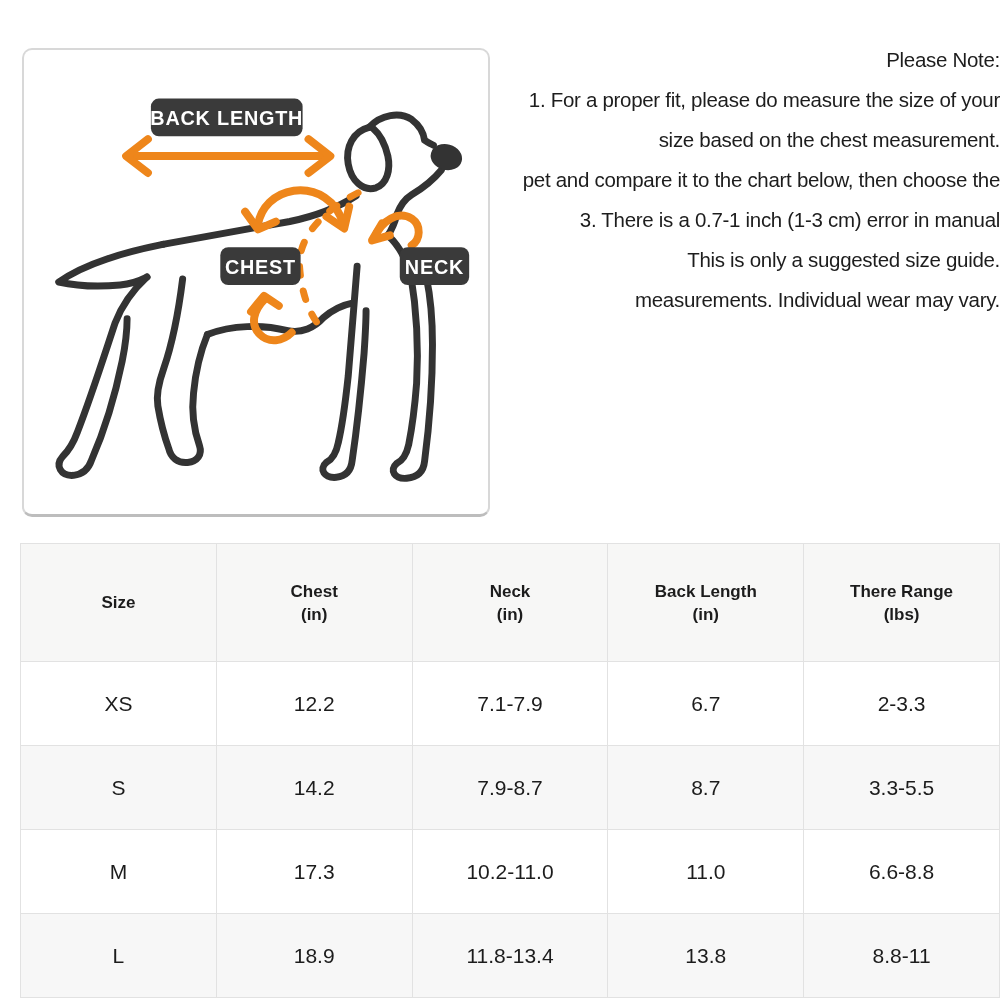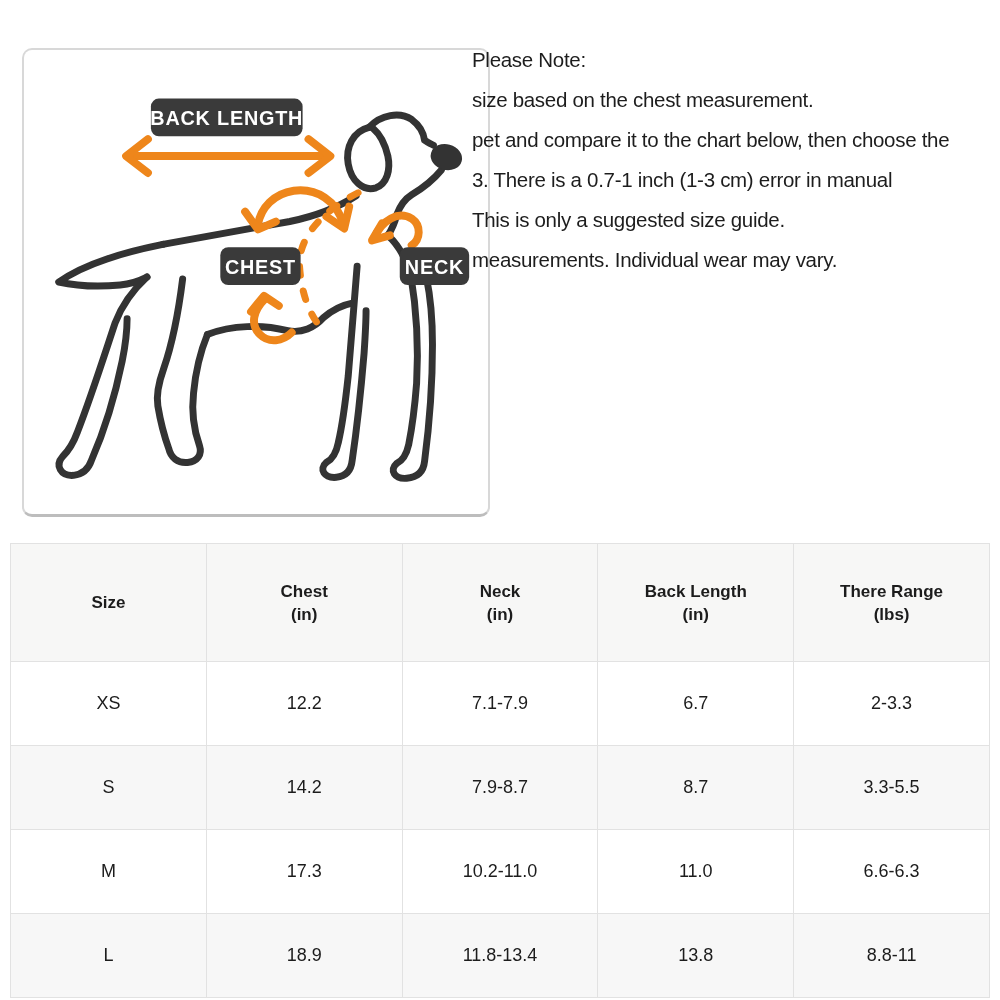--- a/index.html
+++ b/index.html
@@ -12,37 +12,37 @@
     position:absolute;left:22px;top:48px;width:464px;height:464px;
     background:#ffffff;border:2px solid #d8d8d8;border-bottom:3px solid #bdbdbd;
     border-radius:10px;box-sizing:content-box;
   }
   .diagram-box svg{display:block;width:464px;height:464px;}
   .diag-label-text{
     font-family:"Liberation Sans",sans-serif;font-weight:bold;font-size:20px;
     fill:#ffffff;letter-spacing:0.8px;
   }
   
-  .note{position:absolute;left:472px;top:40px;width:500px;}
+  .note{position:absolute;left:500px;top:40px;width:500px;text-align:right;}
   .note-line{
     font-size:20.5px;letter-spacing:-0.3px;line-height:40px;
     color:#1d1d1d;white-space:nowrap;
   }
   
   .size-table{
-    position:absolute;left:10px;top:543px;width:980px;
+    position:absolute;left:20px;top:543px;width:980px;
     border-collapse:collapse;table-layout:fixed;
   }
   .size-table th,.size-table td{
     border:1px solid #e2e2e2;text-align:center;vertical-align:middle;color:#1c1c1c;
   }
   .size-table thead th{
     height:115px;background:#f7f7f6;font-size:17px;font-weight:bold;line-height:23px;
   }
-  .size-table tbody td{height:81px;font-size:18px;font-weight:normal;background:#ffffff;}
+  .size-table tbody td{height:81px;font-size:21px;font-weight:normal;background:#ffffff;}
   .size-table tbody tr:nth-child(even) td{background:#f7f7f7;}
 </style>
 </head>
 <body>
 
 <div class="diagram-box">
   <svg viewBox="0 0 468 468">
 
     <g stroke="#333333" stroke-width="7" fill="none" stroke-linecap="round" stroke-linejoin="round">
 
@@ -99,20 +99,21 @@
       <rect x="198" y="199" width="81" height="38" rx="8" fill="#3A3A3A"></rect>
       <text x="238.5" y="226" text-anchor="middle" class="diag-label-text">CHEST</text>
       <rect x="379" y="199" width="70" height="38" rx="8" fill="#3A3A3A"></rect>
       <text x="414" y="226" text-anchor="middle" class="diag-label-text">NECK</text>
     </g>
   </svg>
 </div>
 
 <div class="note">
   <div class="note-line">Please Note:</div>
+  <div class="note-line">1. For a proper fit, please do measure the size of your</div>
   <div class="note-line">size based on the chest measurement.</div>
   <div class="note-line">pet and compare it to the chart below, then choose the</div>
   <div class="note-line">3. There is a 0.7-1 inch (1-3 cm) error in manual</div>
   <div class="note-line">This is only a suggested size guide.</div>
   <div class="note-line">measurements. Individual wear may vary.</div>
 </div>
 
 <table class="size-table">
   <thead>
     <tr>
@@ -151,21 +152,21 @@
       <td>14.2</td>
       <td>7.9-8.7</td>
       <td>8.7</td>
       <td>3.3-5.5</td>
     </tr>
     <tr>
       <td>M</td>
       <td>17.3</td>
       <td>10.2-11.0</td>
       <td>11.0</td>
-      <td>6.6-6.3</td>
+      <td>6.6-8.8</td>
     </tr>
     <tr>
       <td>L</td>
       <td>18.9</td>
       <td>11.8-13.4</td>
       <td>13.8</td>
       <td>8.8-11</td>
     </tr>
   </tbody>
 </table>

